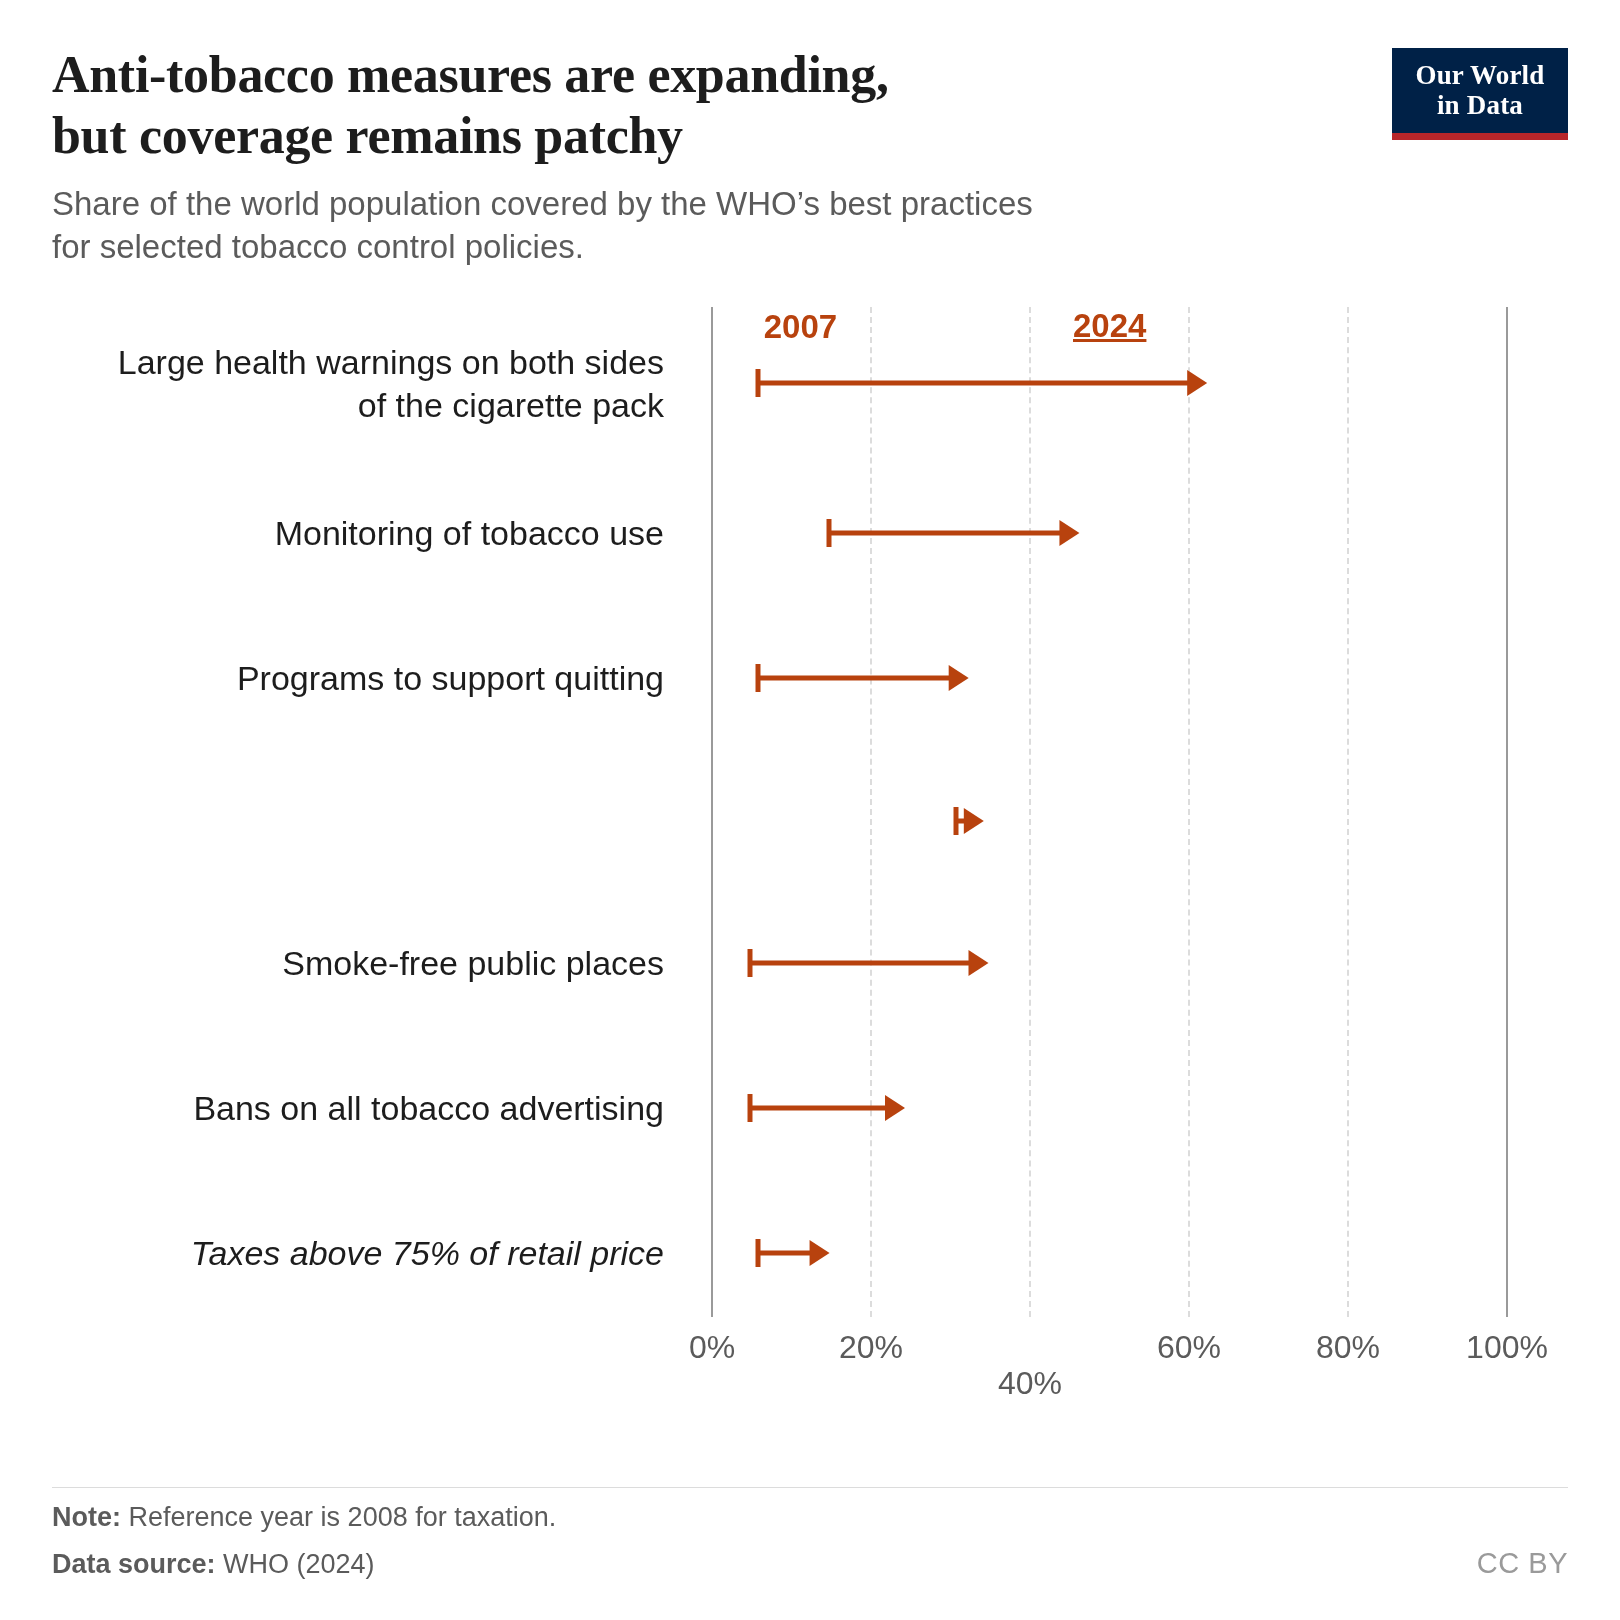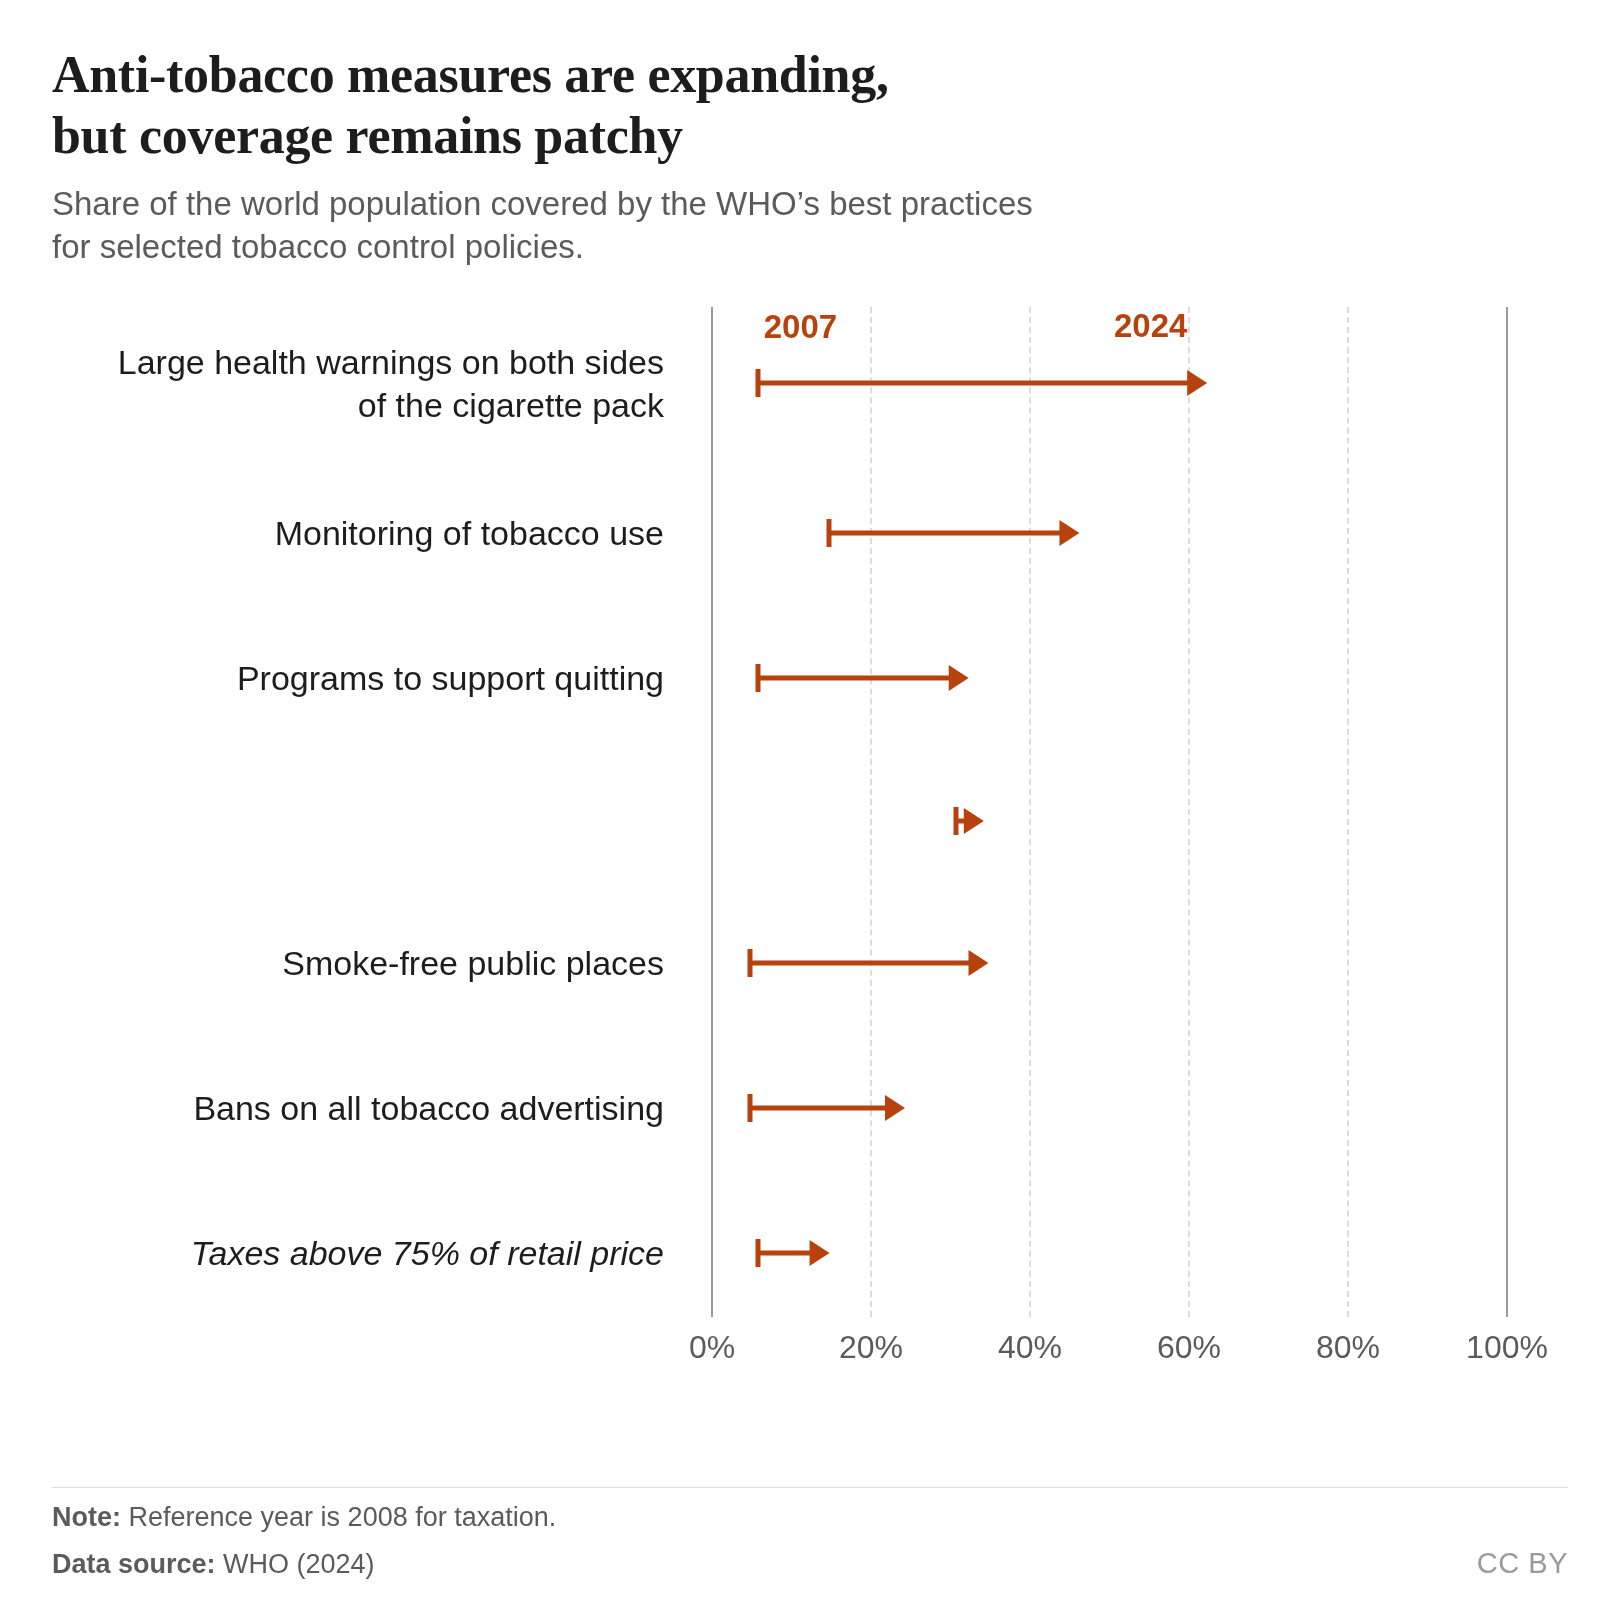--- a/index.html
+++ b/index.html
@@ -165,38 +165,45 @@
 </head>
 <body>
 
 <div class="page">
 
   <div class="header">
     <h1 class="title">Anti-tobacco measures are expanding,
 but coverage remains patchy</h1>
     <div class="subtitle">Share of the world population covered by the WHO’s best practices
 for selected tobacco control policies.</div>
+    <div class="owid-logo">
+      <div class="box">
+        <span>Our World</span><br>
+        <span>in Data</span>
+      </div>
+      <div class="bar"></div>
+    </div>
   </div>
 
   <div class="chart">
     <div class="plot" id="plot">
         <div class="axis-line" style="left: 659px;"></div>
         <div class="grid-line" style="left: 818px;"></div>
         <div class="grid-line" style="left: 977px;"></div>
         <div class="grid-line" style="left: 1136px;"></div>
         <div class="grid-line" style="left: 1295px;"></div>
         <div class="axis-line last" style="left: 1454px;"></div>
         <div class="tick-label" style="left: 660px;">0%</div>
         <div class="tick-label" style="left: 819px;">20%</div>
-        <div class="tick-label" style="left: 978px;">40%</div>
+        <div class="tick-label" style="left: 978px; margin-top: 36px;">40%</div>
         <div class="tick-label" style="left: 1137px;">60%</div>
         <div class="tick-label" style="left: 1296px;">80%</div>
         <div class="tick-label" style="left: 1455px;">100%</div>
         <div class="year-label" style="left: 711.725px; top: 1px;">2007</div>
-        <div class="year-label" style="left: 1062px; top: 0px;">2024</div>
+        <div class="year-label" style="left: 1021px; top: 0px; text-decoration: underline;">2024</div>
         <div class="row-label" style="left: 0px; width: 612px; top: 34px;">Large health warnings on both sides
 of the cigarette pack</div>
         <div class="arrow-wrap" style="left: 703.725px; top: 59px; width: 459.175px;">
           <svg class="arrow-svg" width="455.17500000000007" height="34" viewBox="0 0 455.17500000000007 34">
             <line x1="2" y1="3" x2="2" y2="31" stroke="#b8420e" stroke-width="5"></line>
             <line x1="2" y1="17" x2="433.17500000000007" y2="17" stroke="#b8420e" stroke-width="5"></line>
             <polygon points="431.17500000000007,4 451.17500000000007,17 431.17500000000007,30" fill="#b8420e"></polygon>
           </svg>
         </div>
         <div class="row-label" style="left: 0px; width: 612px; top: 205px;">Monitoring of tobacco use</div>

